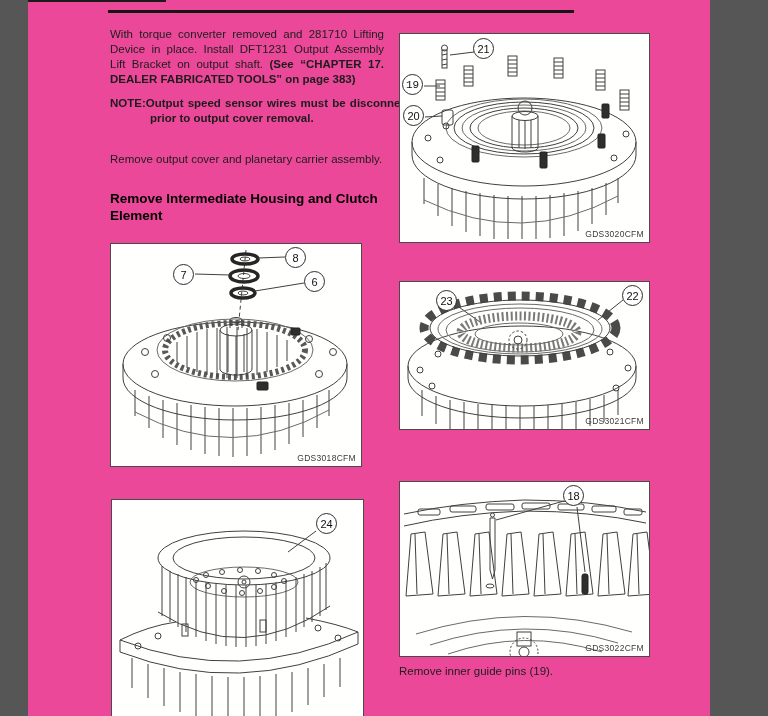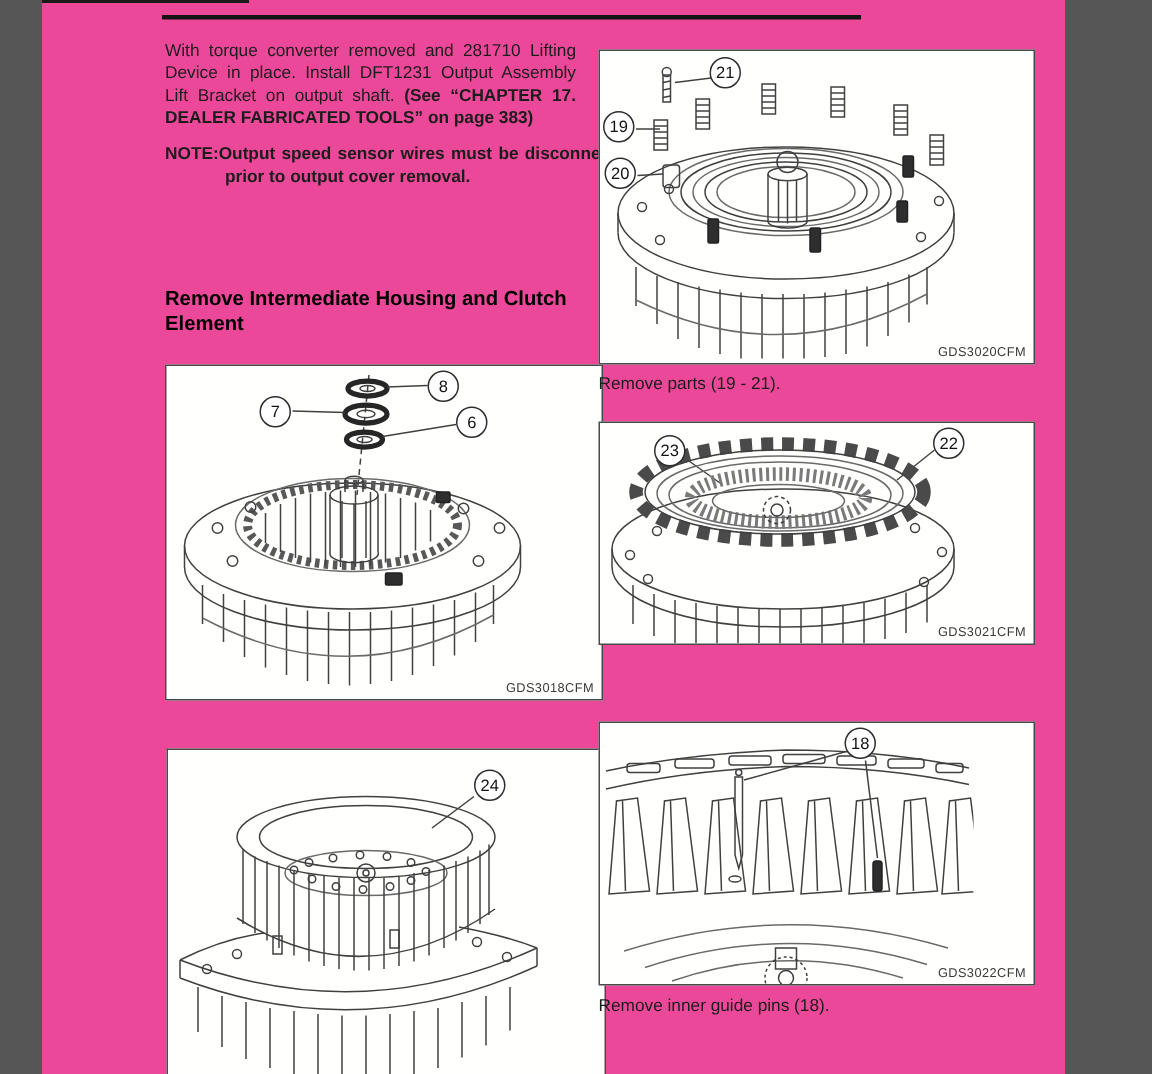--- a/index.html
+++ b/index.html
@@ -12,21 +12,21 @@
   .page{
     position:absolute;left:28px;top:0;width:682px;height:716px;
     background:#ec4899;
   }
   .top-edge{position:absolute;left:0;top:0;width:138px;height:2px;background:#1a1a1a;}
   .header-rule{position:absolute;left:80px;top:10px;width:466px;height:3px;background:#141414;}
   .tblock{position:absolute;font-size:11.5px;line-height:15px;}
   .justify{text-align:justify;}
   .note{padding-left:40px;text-indent:-40px;font-weight:bold;}
   .heading{font-size:13.5px;line-height:17px;font-weight:bold;color:#000;}
-  .figbox{position:absolute;border:1px solid #4a4a4a;background:#fffffe;overflow:hidden;padding-left:40px;}
+  .figbox{position:absolute;border:1px solid #4a4a4a;background:#fffffe;overflow:hidden;}
   .figbox svg{position:absolute;left:0;top:0;}
   .figlabel{
     position:absolute;right:5px;bottom:3px;font-size:8.5px;color:#3a3a3a;
     letter-spacing:.3px;z-index:3;
   }
   .callout{
     position:absolute;width:21px;height:21px;border:1.4px solid #2d2d2d;border-radius:50%;
     background:#fff;display:flex;align-items:center;justify-content:center;
     font-size:11px;color:#111;z-index:2;box-sizing:border-box;
   }
@@ -45,20 +45,21 @@
 <body>
 
 <div class="page">
   <div class="top-edge"></div>
   <div class="header-rule"></div>
 
   <p class="tblock justify" style="left:82px;top:27px;width:274px;margin:0;"><span>With torque converter removed and 281710 Lifting Device in place. Install DFT1231 Output Assembly Lift Bracket on output shaft. </span><strong>(See “CHAPTER 17. DEALER FABRICATED TOOLS” on page 383)</strong></p>
 
   <p class="tblock justify note" style="left:82px;top:96px;width:274px;margin:0;"><span>NOTE:</span><span>Output speed sensor wires must be disconnected prior to output cover removal.</span></p>
 
+  <p class="tblock justify" style="left:82px;top:152px;width:274px;margin:0;">Remove output cover and planetary carrier assembly.</p>
 
   <h2 class="tblock heading" style="left:82px;top:190px;width:274px;margin:0;">Remove Intermediate Housing and Clutch Element</h2>
 
   <div class="figbox" style="left:82px;top:243px;width:250px;height:222px;">
     <svg width="250" height="222" viewBox="0 0 250 222">
       <line class="dash" x1="135" y1="6" x2="127" y2="86"></line>
       <ellipse class="wash" cx="134" cy="15" rx="13" ry="5"></ellipse>
         <ellipse cx="134" cy="15" rx="5" ry="2"></ellipse>
       <ellipse class="wash" cx="133" cy="32" rx="14" ry="6"></ellipse>
         <ellipse cx="133" cy="32" rx="6" ry="2.5"></ellipse>
@@ -273,25 +274,24 @@
       <line x1="136" y1="162" x2="136" y2="205"></line>
         <line x1="150" y1="161" x2="150" y2="204"></line>
       <line x1="164" y1="159" x2="164" y2="202"></line>
         <line x1="178" y1="157" x2="178" y2="197"></line>
       <line x1="192" y1="154" x2="192" y2="190"></line>
         <line x1="206" y1="149" x2="206" y2="181"></line>
       <line x1="218" y1="144" x2="218" y2="169"></line>
       <path class="thin" d="M24 166 Q122 214 218 162"></path>
     </svg>
     <div class="callout" style="left:73px;top:4px;">21</div>
-    <div class="callout" style="left:2px;top:40px;">19</div>
+    <div class="callout" style="left:2px;top:40px;font-family:Liberation Mono, monospace;">19</div>
     <div class="callout" style="left:3px;top:71px;">20</div>
     <div class="figlabel">GDS3020CFM</div>
   </div>
-  <p class="tblock cap" style="left:371px;top:249px;width:278px;margin:0;">Remove parts (19 - 21).</p>
 
   <div class="figbox" style="left:371px;top:281px;width:249px;height:147px;">
     <svg width="249" height="147" viewBox="0 0 249 147">
       <line x1="56" y1="23" x2="80" y2="40"></line>
       <line x1="223" y1="18" x2="198" y2="38"></line>
       <ellipse cx="122" cy="84" rx="114" ry="40"></ellipse>
       <path d="M8 96 A114 40 0 0 0 236 96"></path>
       <line x1="8" y1="84" x2="8" y2="96"></line>
         <line x1="236" y1="84" x2="236" y2="96"></line>
       <circle cx="20" cy="88" r="3"></circle>
@@ -365,14 +365,14 @@
       <circle cx="124" cy="170" r="14" stroke-dasharray="2 2"></circle>
       <circle cx="124" cy="170" r="5"></circle>
       <path d="M90 36 L95 36 L95 88 L92.5 97 L90 88 Z"></path>
       <circle cx="92.5" cy="33" r="2"></circle>
       <ellipse cx="90" cy="104" rx="4" ry="2"></ellipse>
       <rect class="dkfill" x="182" y="92" width="6" height="20" rx="2"></rect>
     </svg>
     <div class="callout" style="left:163px;top:3px;">18</div>
     <div class="figlabel">GDS3022CFM</div>
   </div>
-  <p class="tblock cap" style="left:371px;top:664px;width:278px;margin:0;">Remove inner guide pins (18).</p>
+  <p class="tblock cap" style="left:371px;top:664px;width:278px;margin:0;">Remove inner guide pins (19).</p>
 </div>
 
 </body></html>

